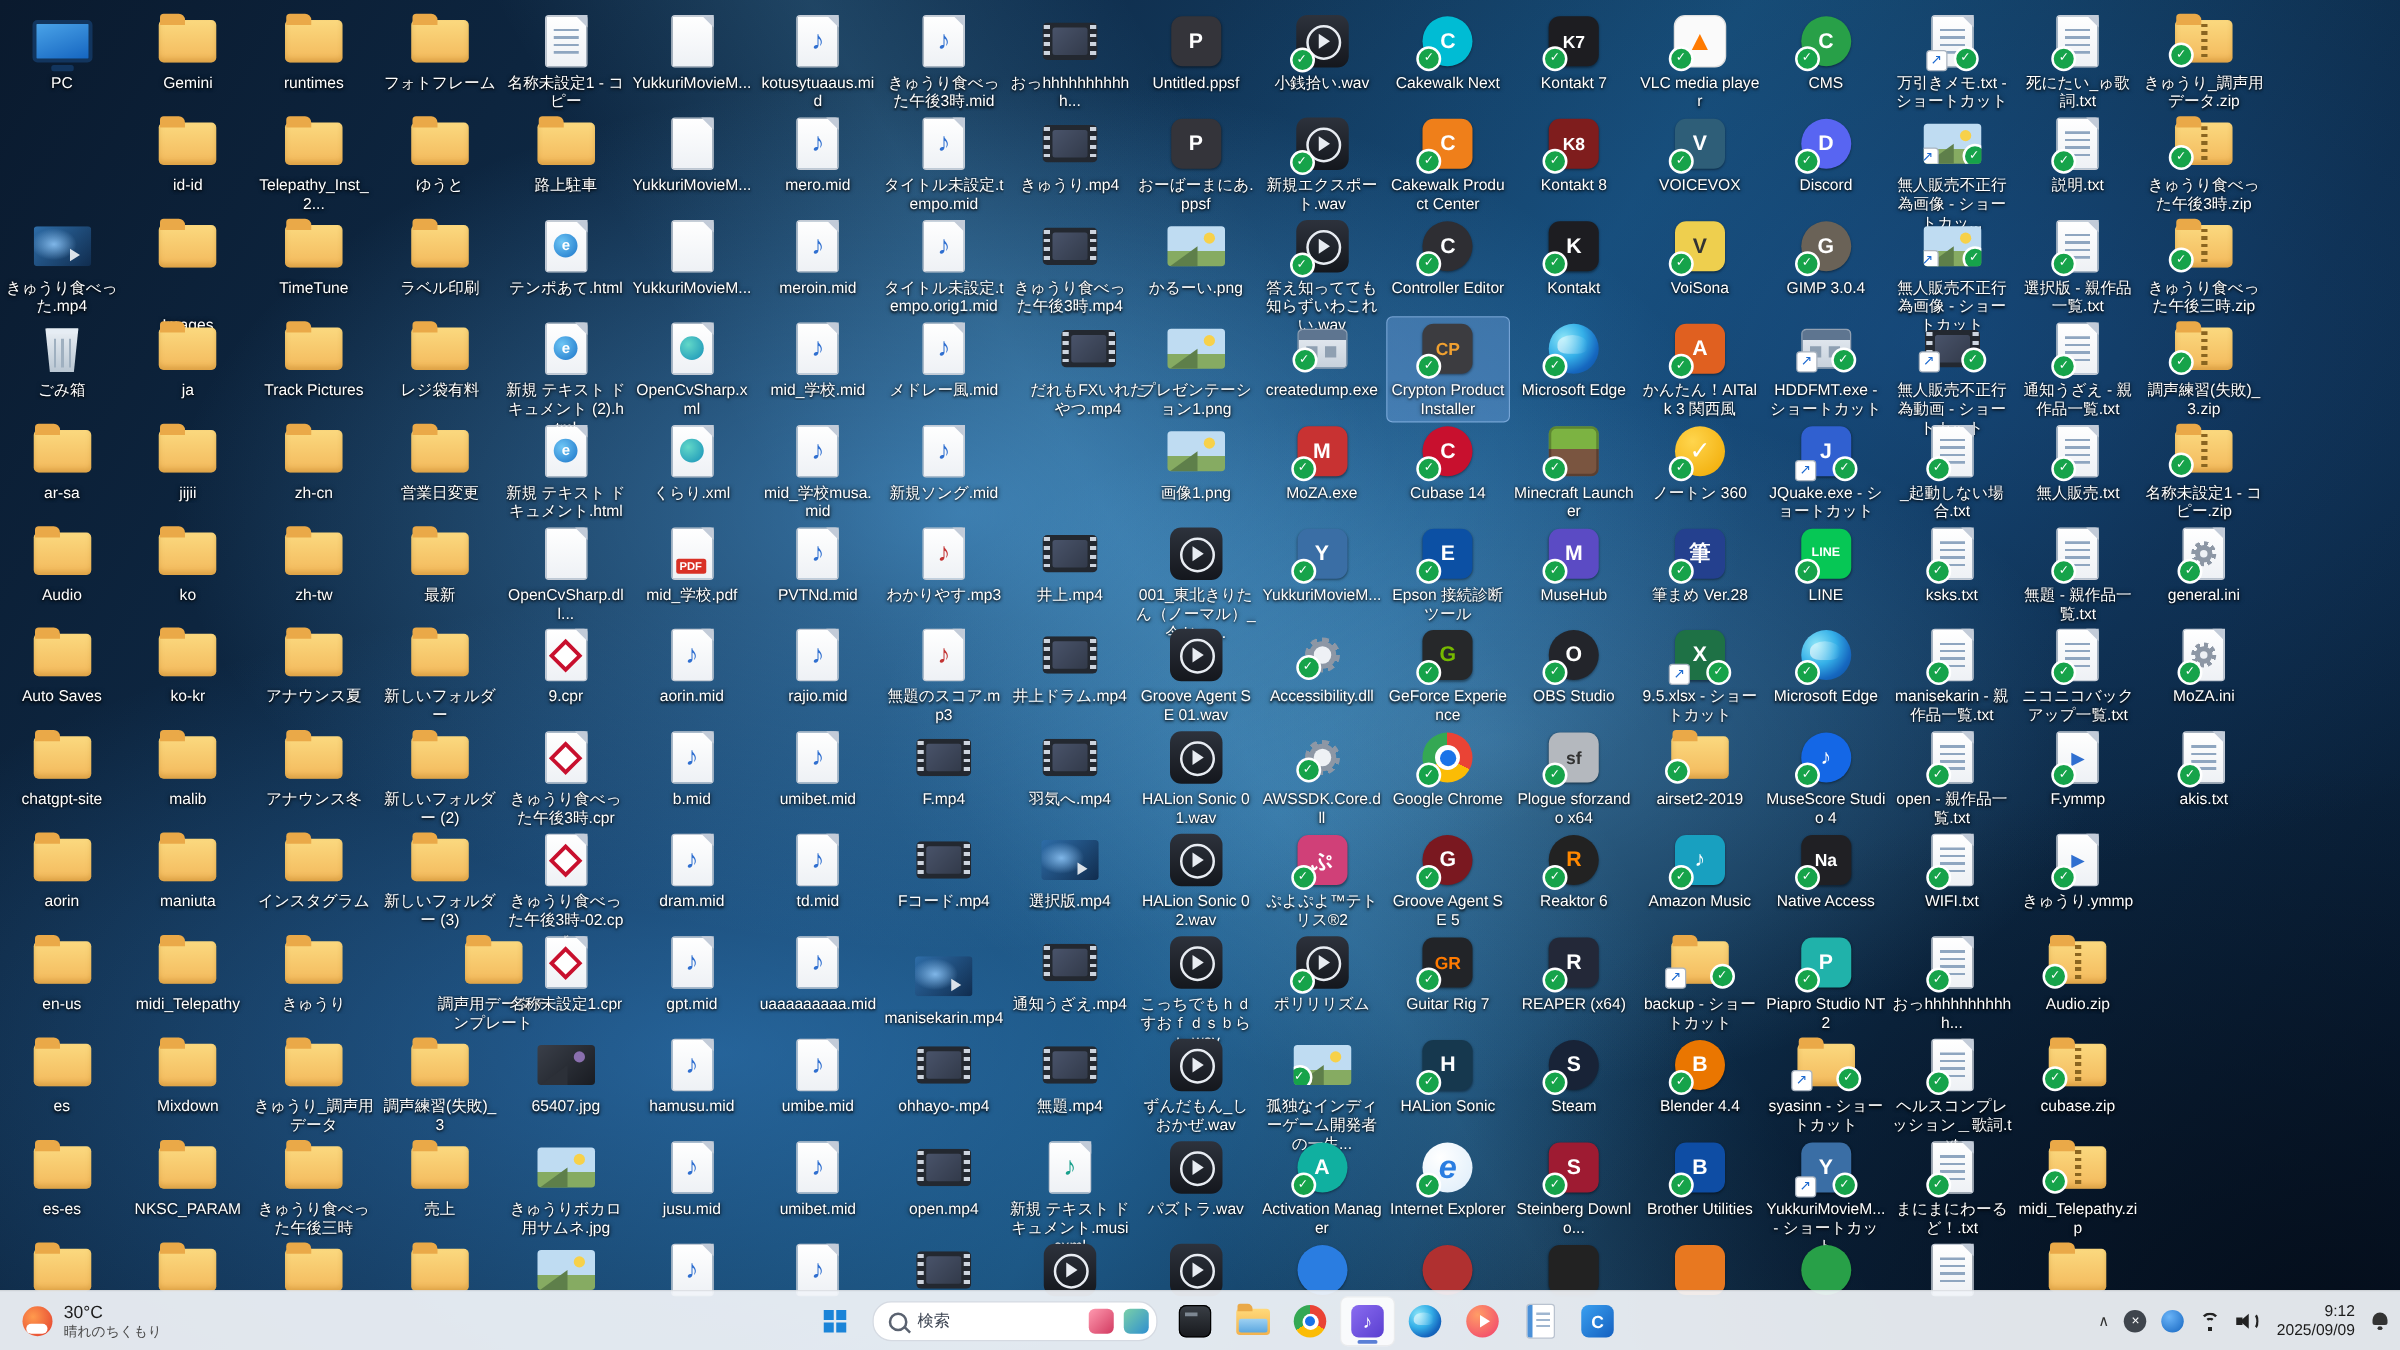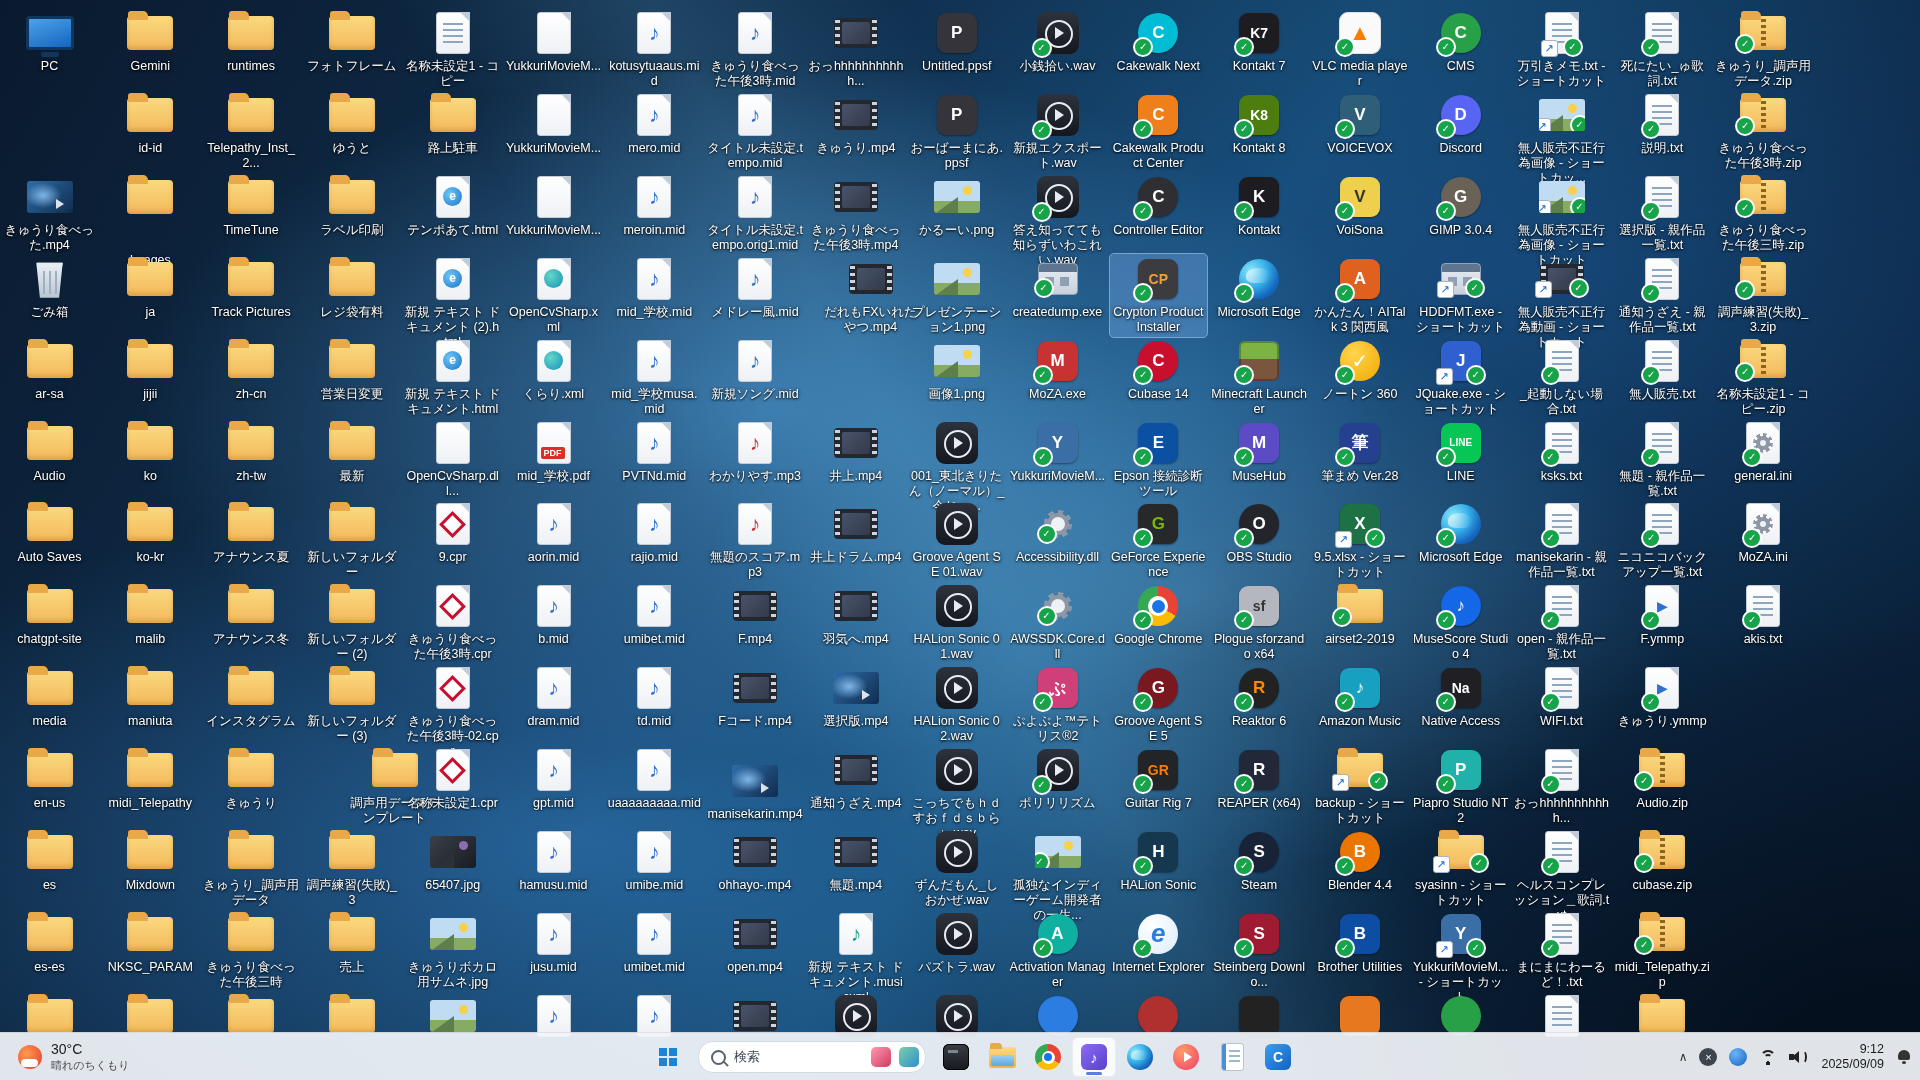--- a/index.html
+++ b/index.html
@@ -256,21 +256,21 @@
     <div class="cell" style="left: 1px; top: 581.3px;">
       <div class="icw">
         <div class="ic i-folder"></div>
       </div>
       <div class="lbl">chatgpt-site</div>
     </div>
     <div class="cell" style="left: 1px; top: 663.2px;">
       <div class="icw">
         <div class="ic i-folder"></div>
       </div>
-      <div class="lbl">media</div>
+      <div class="lbl">aorin</div>
     </div>
     <div class="cell" style="left: 1px; top: 745.1px;">
       <div class="icw">
         <div class="ic i-folder"></div>
       </div>
       <div class="lbl">en-us</div>
     </div>
     <div class="cell" style="left: 1px; top: 827px;">
       <div class="icw">
         <div class="ic i-folder"></div>
@@ -1290,21 +1290,21 @@
       <div class="icw">
         <div class="ic i-app" style="background: rgb(29, 29, 33);">
           <span class="gy2" style="font-size: 14px;">K7</span>
           <span class="bd">✓</span>
         </div>
       </div>
       <div class="lbl">Kontakt 7</div>
     </div>
     <div class="cell" style="left: 1210.6px; top: 89.9px;">
       <div class="icw">
-        <div class="ic i-app" style="background: #4d7c0f;">
+        <div class="ic i-app" style="background: #7f1d1d;">
           <span class="gy2" style="font-size: 14px;">K8</span>
           <span class="bd">✓</span>
         </div>
       </div>
       <div class="lbl">Kontakt 8</div>
     </div>
     <div class="cell" style="left: 1210.6px; top: 171.8px;">
       <div class="icw">
         <div class="ic i-app" style="background: rgb(29, 29, 33);">
           <span class="gy2">K</span>

